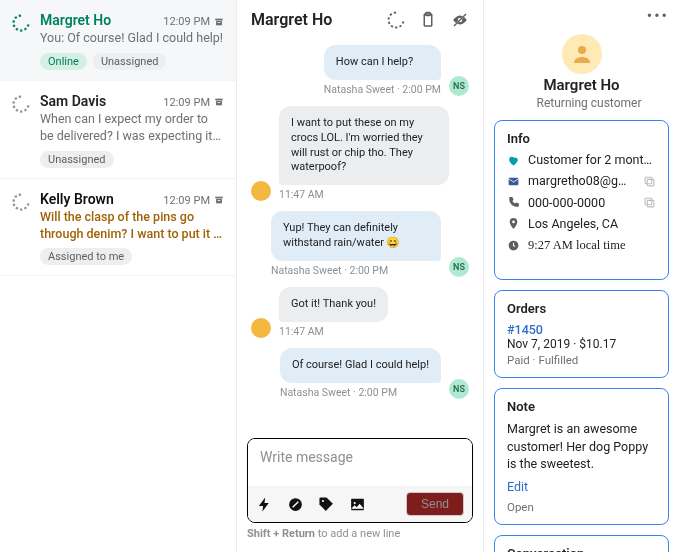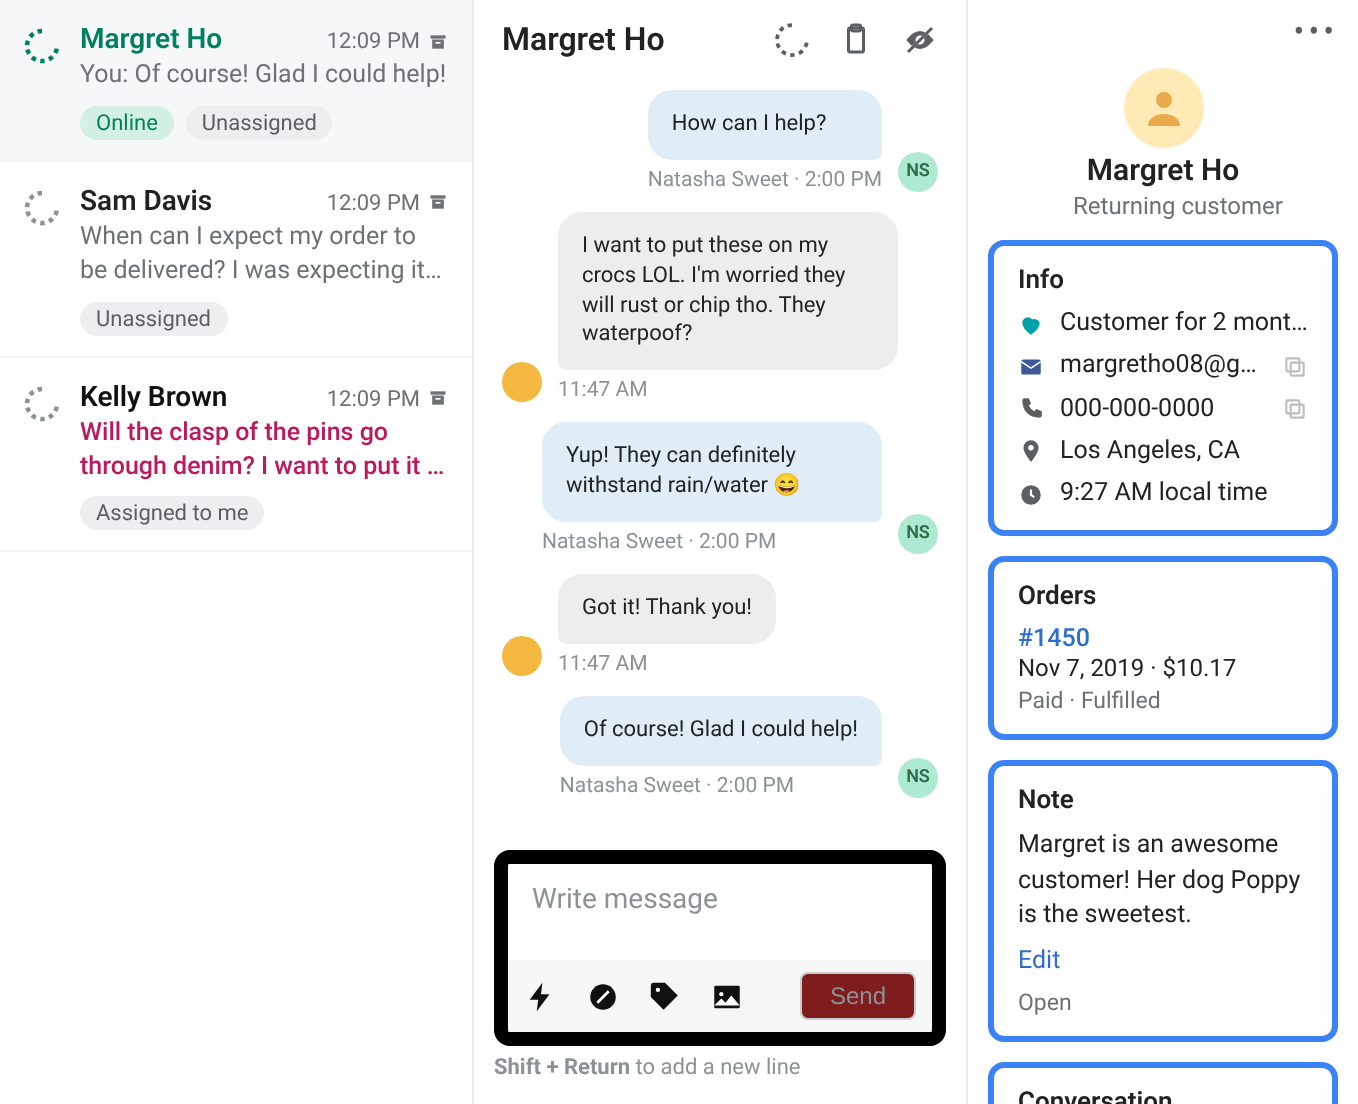--- a/index.html
+++ b/index.html
@@ -23,21 +23,21 @@
   .conv .row1 { display: flex; align-items: baseline; justify-content: space-between; gap: 6px; }
   .conv .name { font-weight: 600; font-size: 14px; }
   .conv.active .name { color: #008060; }
   .conv .time { font-size: 11px; color: #6d7175; display: flex; align-items: center; gap: 4px; white-space: nowrap; }
   .conv .archive { width: 10px; height: 10px; color: #6d7175; }
   .conv .preview { margin-top: 2px; font-size: 12.5px; color: #6d7175; line-height: 1.35; overflow: hidden; display: -webkit-box; -webkit-line-clamp: 2; -webkit-box-orient: vertical; }
   .conv .tags { margin-top: 6px; display: flex; gap: 6px; }
   .tag { font-size: 11px; padding: 2px 8px; border-radius: 10px; background: #eceef0; color: #5c5f62; }
   .tag.green { background: #d3f0e2; color: #008060; }
   .conv.unread .name { color: #111; }
-  .conv.unread .preview { color: #be185d; font-weight: 500; }
+  .conv.unread .preview { color: #a16207; font-weight: 500; }
 
   
   .chat { flex: 1; display: flex; flex-direction: column; border-right: 1px solid #ebebeb; min-width: 0; }
   .chat-head { display: flex; align-items: center; justify-content: space-between; padding: 10px 14px; }
   .chat-head h1 { font-size: 16px; font-weight: 600; }
   .chat-head .actions { display: flex; gap: 14px; }
   .iconbtn { width: 18px; height: 18px; color: #5c5f62; cursor: pointer; }
   .messages { flex: 1; overflow-y: auto; padding: 6px 14px 10px 14px; display: flex; flex-direction: column; gap: 10px; }
   .msg { display: flex; align-items: flex-end; gap: 8px; max-width: 100%; }
   .msg.agent { justify-content: flex-end; }
@@ -49,45 +49,45 @@
   .msg.cust .bubble { background: #ecedef; border-bottom-left-radius: 4px; }
   .msg.agent .bubble { background: #e0edf7; border-bottom-right-radius: 4px; }
   .meta { font-size: 10.5px; color: #8c9196; margin-top: 3px; }
   .msg.agent .meta { text-align: left; }
   .msg.cust .bubble-wrap { order: 2; }
   .msg.cust .avatar { order: 1; }
   .msg.agent .bubble-wrap { order: 1; }
   .msg.agent .avatar { order: 2; }
 
   .composer-wrap { padding: 0 10px 4px 10px; }
-  .composer { border: 7px solid #000000; border-radius: 8px; overflow: hidden; }
+  .composer { border: 1px solid #000000; border-radius: 8px; overflow: hidden; }
   .composer textarea {
     width: 100%; border: none; resize: none; outline: none;
     padding: 10px 12px; font-family: inherit; font-size: 14px; height: 44px;
   }
   .composer textarea::placeholder { color: #8c9196; }
   .composer-bar { display: flex; align-items: center; justify-content: space-between; padding: 6px 8px; background: #f6f6f7; }
   .composer-bar .icons { display: flex; gap: 14px; align-items: center; }
   .composer-bar .icons svg { width: 17px; height: 17px; cursor: pointer; }
   .send { border: 1px solid #c9cccf; border-radius: 4px; padding: 4px 14px; font-size: 12px; color: #8c9196; background: #7f1d1d; cursor: pointer; }
   .hint { font-size: 11px; color: #8c9196; padding: 4px 0 8px; }
 
   
   .side { width: 195px; overflow-y: auto; padding: 8px 10px 12px; display: flex; flex-direction: column; gap: 10px; }
   .side .top { display:flex; justify-content:flex-end; }
   .dots { font-size:16px; letter-spacing:2px; color:#5c5f62; cursor:pointer; line-height:1; }
   .profile { display:flex; flex-direction:column; align-items:center; gap:2px; }
   .profile .av { width:40px; height:40px; border-radius:50%; background:#ffe9b5; display:flex; align-items:center; justify-content:center; }
   .profile .av svg { width:24px; height:24px; fill:#eaa94a; }
   .profile .pname { font-weight:600; font-size:15px; }
   .profile .sub { font-size:12px; color:#6d7175;margin-left:15px; }
-  .card { border:3px solid #3b82f6; border-radius:8px; padding:10px 12px; font-size:12.5px; }
+  .card { border:1px solid #3b82f6; border-radius:8px; padding:10px 12px; font-size:12.5px; }
   .card h3 { font-size:13px; font-weight:600; margin-bottom:6px; }
   .info-row { display:flex; align-items:center; gap:8px; margin-bottom:5px; line-height:1.3; }
-  .info-row:last-child { margin-bottom:0; }
+  .info-row:last-child { margin-bottom:16px;font-family:Liberation Serif, serif; }
   .info-row svg { width:13px; height:13px; flex:none; }
   .info-row .txt { flex:1; overflow:hidden; text-overflow:ellipsis; white-space:nowrap; }
   .copy { width:13px; height:13px; color:#babec3; flex:none; cursor:pointer; }
   .orderlink { color:#2c6ecb; font-weight:500; cursor:pointer; }
   .order-sub { font-size:12px; color:#202223; }
   .order-sub2 { font-size:11.5px; color:#6d7175; margin-top:2px; }
   .note-text { font-size:12.5px; line-height:1.4; margin-bottom:6px; }
   .link { color:#2c6ecb; font-size:12.5px; cursor:pointer; }
   .convo-source { font-weight:600; font-size:12.5px; }
 

